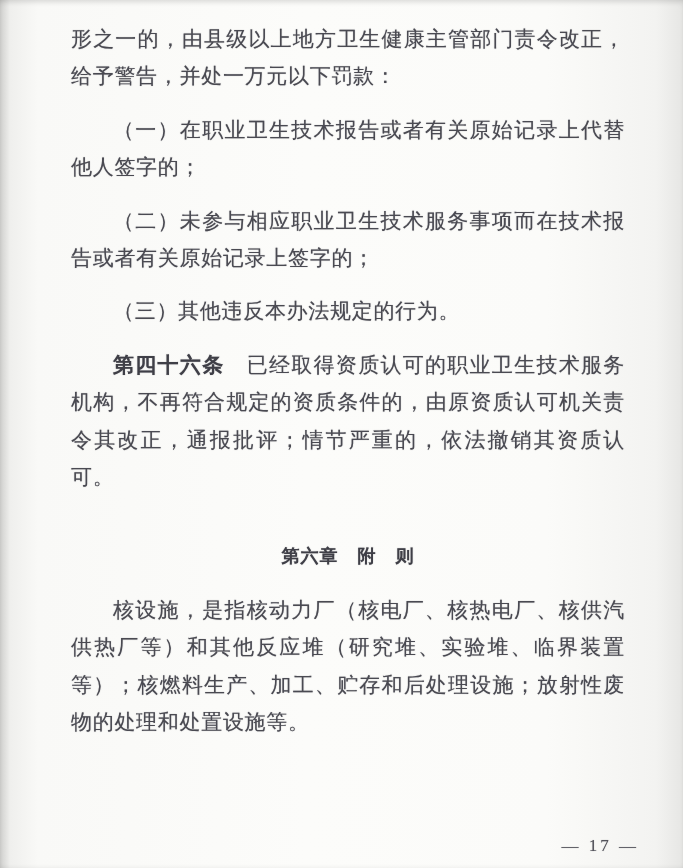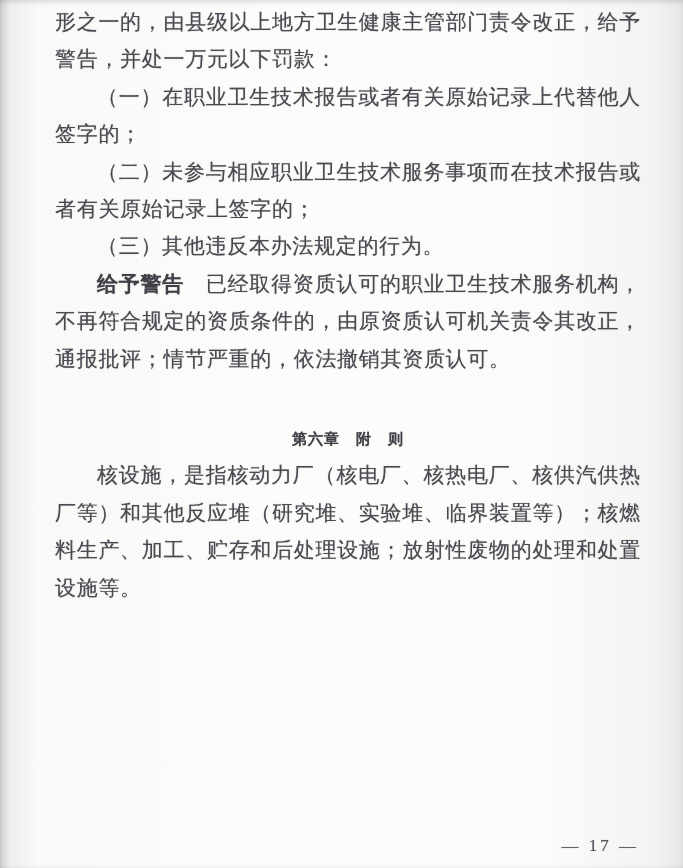--- a/index.html
+++ b/index.html
@@ -20,39 +20,38 @@
     font-family: "Liberation Serif", "DejaVu Serif", serif;
     color: #4a4a52;
   }
   .content {
     position: absolute;
     top: 5px;
     left: 55px;
     width: 586px;
   }
   .para {
-    margin: 0;
+    margin: 16px;
     font-size: 21px;
     line-height: 37.4px;
     letter-spacing: 0.7px;
     text-align: justify;
     text-indent: 2em;
     text-shadow: 0 0 1px rgba(74,74,82,0.55);
-    font-family: Liberation Mono, monospace;
   }
   .para.flush {
     text-indent: 0;
   }
   .para .lead {
     font-weight: bold;
     color: #3f3f47;
   }
   .chapter-heading {
     margin: 42px 0 0 0;
-    font-size: 15px;
+    font-size: 18px;
     line-height: 37.4px;
     font-weight: bold;
     text-align: center;
     letter-spacing: 1px;
     color: #3f3f47;
     text-shadow: 0 0 1px rgba(63,63,71,0.55);
   }
   .page-number {
     position: absolute;
     top: 836px;
@@ -70,21 +69,21 @@
   <main class="content">
 
     <p class="para flush"><span class="lead"></span><span>形之一的，由县级以上地方卫生健康主管部门责令改正，给予警告，并处一万元以下罚款：</span></p>
 
     <p class="para"><span class="lead"></span><span>（一）在职业卫生技术报告或者有关原始记录上代替他人签字的；</span></p>
 
     <p class="para"><span class="lead"></span><span>（二）未参与相应职业卫生技术服务事项而在技术报告或者有关原始记录上签字的；</span></p>
 
     <p class="para"><span class="lead"></span><span>（三）其他违反本办法规定的行为。</span></p>
 
-    <p class="para"><span class="lead">给予警告</span><span>　已经取得资质认可的职业卫生技术服务机构，不再符合规定的资质条件的，由原资质认可机关责令其改正，通报批评；情节严重的，依法撤销其资质认可。</span></p>
+    <p class="para"><span class="lead">第四十六条</span><span>　已经取得资质认可的职业卫生技术服务机构，不再符合规定的资质条件的，由原资质认可机关责令其改正，通报批评；情节严重的，依法撤销其资质认可。</span></p>
 
 
     <h2 class="chapter-heading">第六章　附　则</h2>
 
 
 
     <p class="para"><span class="lead"></span><span>核设施，是指核动力厂（核电厂、核热电厂、核供汽供热厂等）和其他反应堆（研究堆、实验堆、临界装置等）；核燃料生产、加工、贮存和后处理设施；放射性废物的处理和处置设施等。</span></p>
 
   </main>
 

